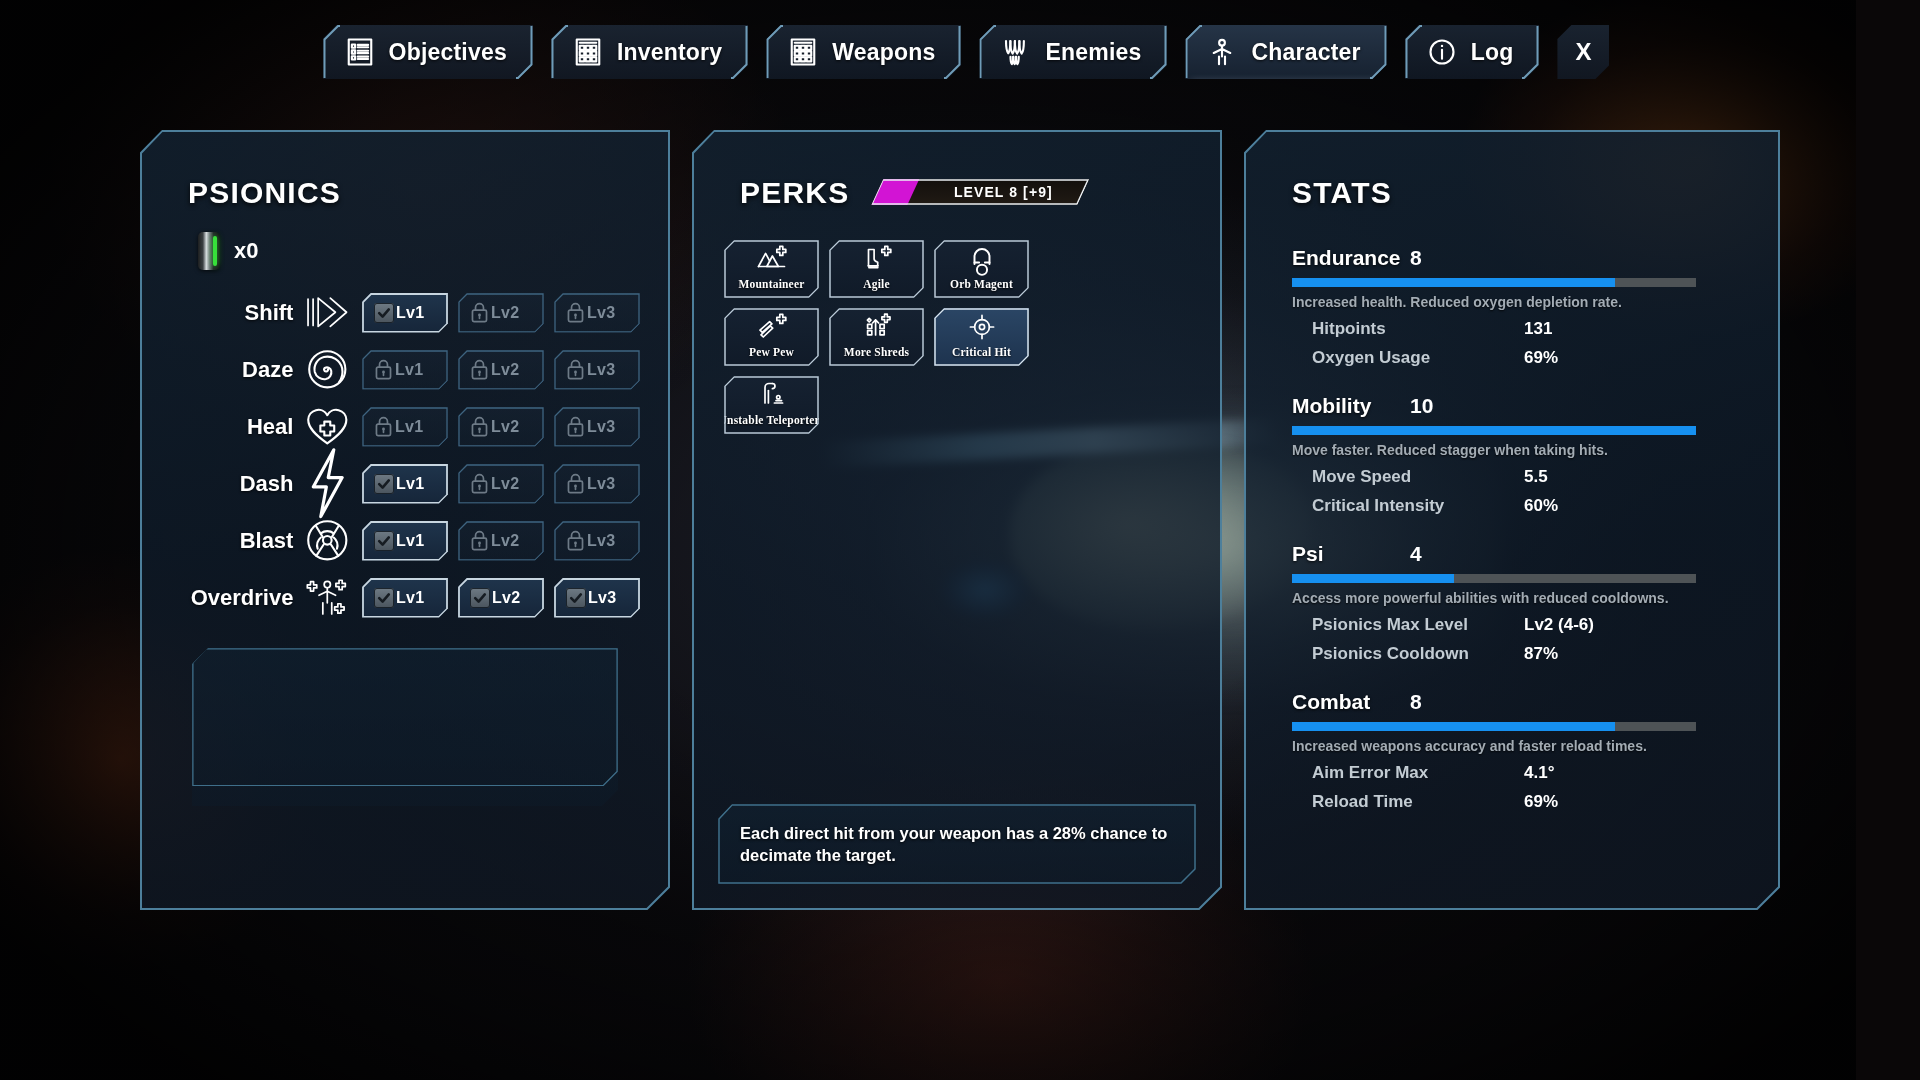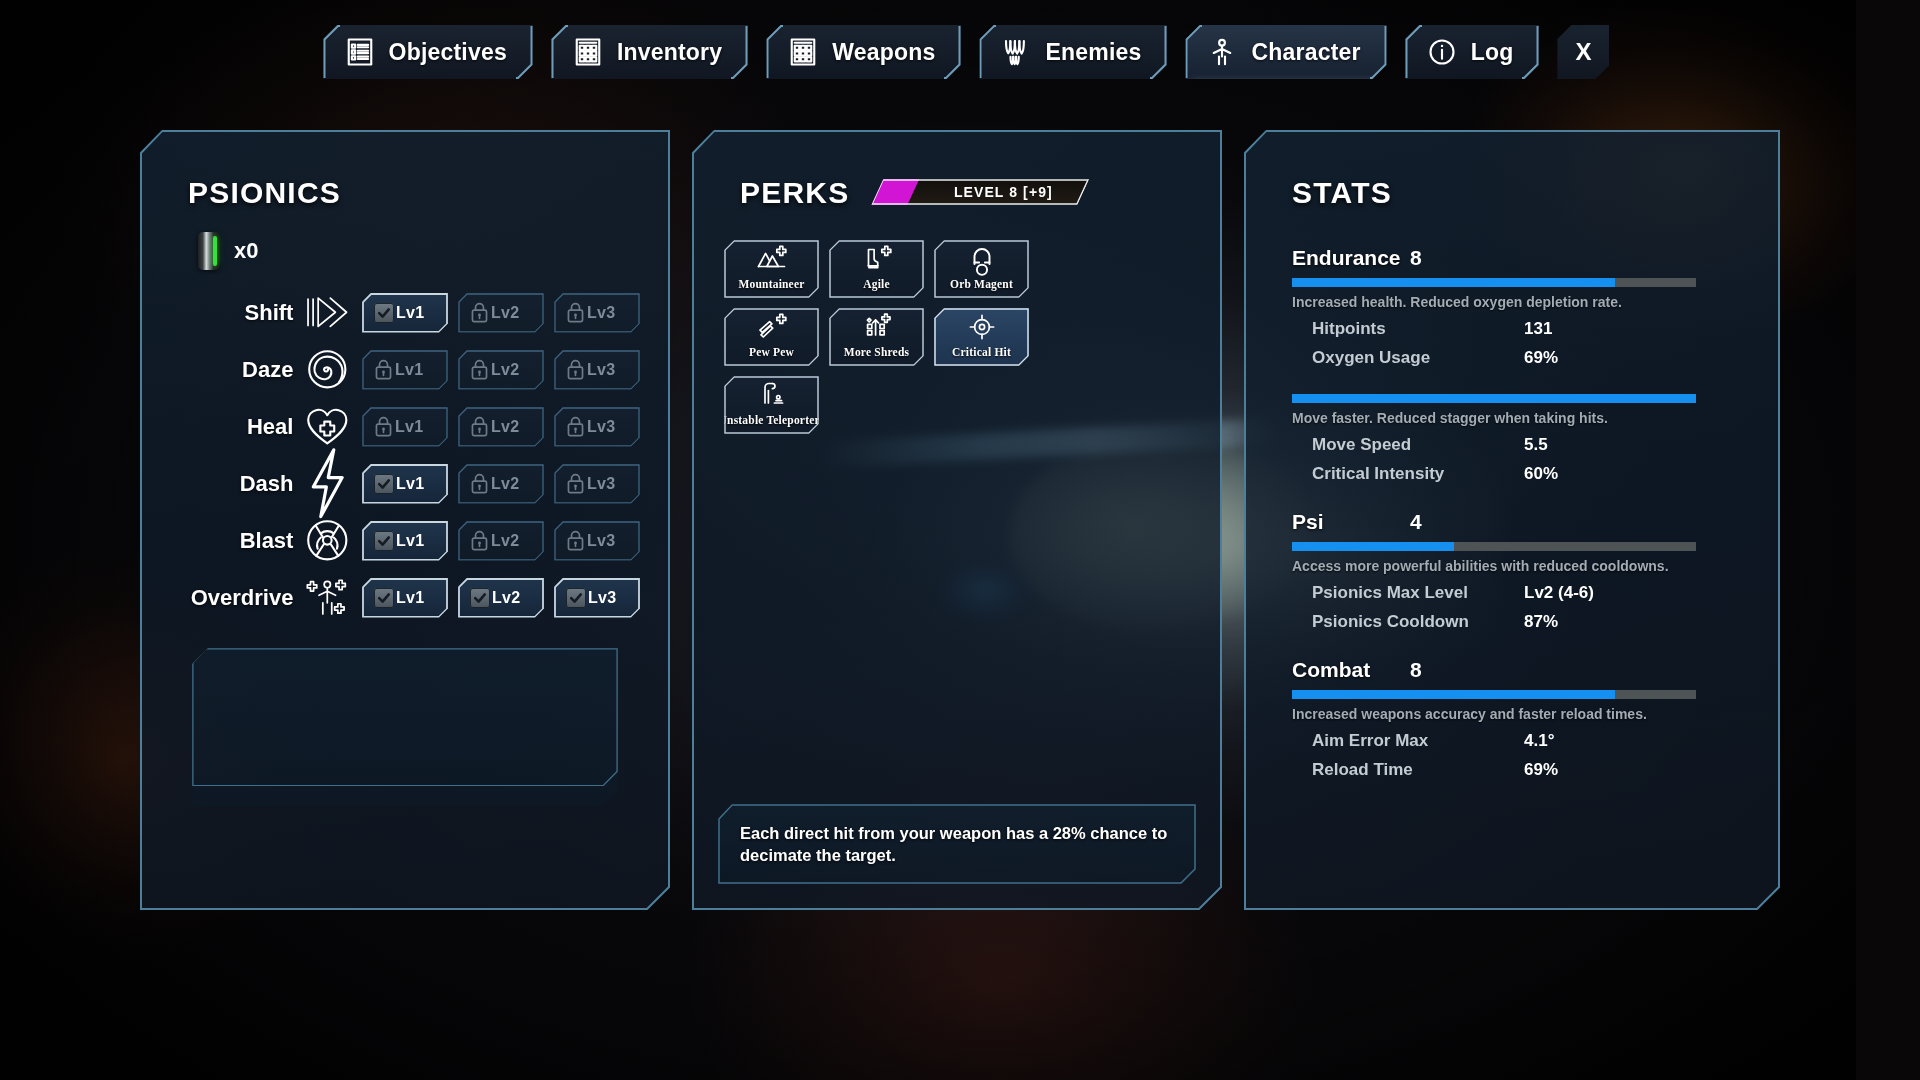--- a/index.html
+++ b/index.html
@@ -806,20 +806,24 @@
      <div class="sub-row">
                <span class="sub-label">Hitpoints</span>
                <span class="sub-value">131</span>
              </div>
             <div class="sub-row">
                <span class="sub-label">Oxygen Usage</span>
                <span class="sub-value">69%</span>
              </div>
           </div>
           <div class="stat-block">
+            <div class="stat-head">
+       <span class="stat-name">Mobility</span>
+       <span class="stat-val">10</span>
+     </div>
      <div class="stat-bar">
        <div class="stat-bar-fill" style="width:100%;background:#1690f0"></div>
      </div>
      <div class="stat-desc">Move faster. Reduced stagger when taking hits.</div>
      <div class="sub-row">
                <span class="sub-label">Move Speed</span>
                <span class="sub-value">5.5</span>
              </div>
             <div class="sub-row">
                <span class="sub-label">Critical Intensity</span>

